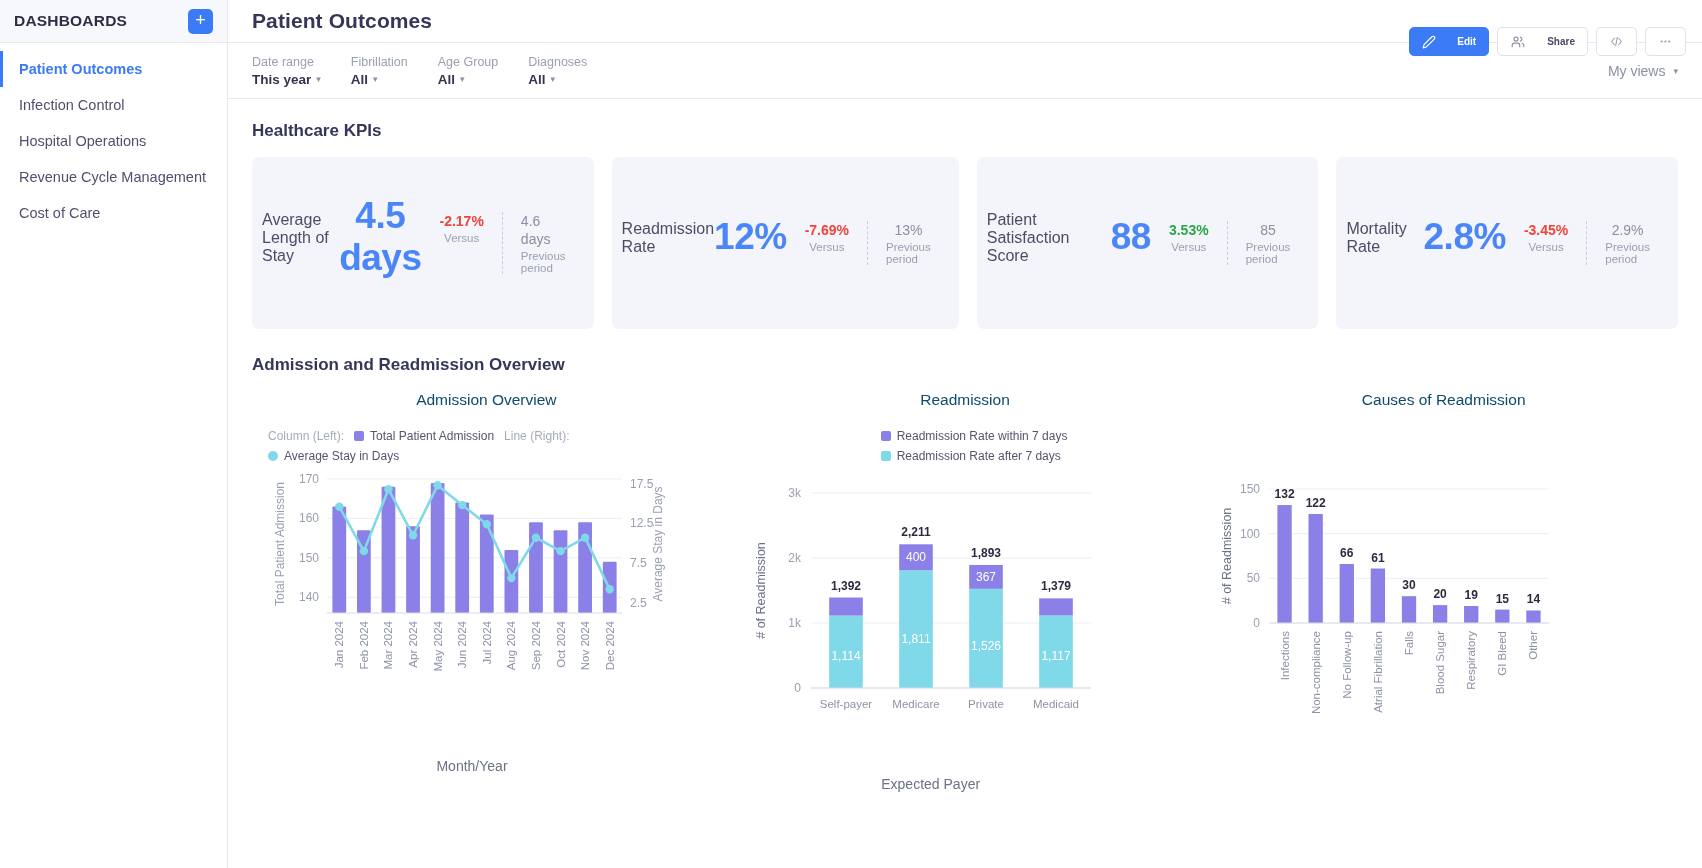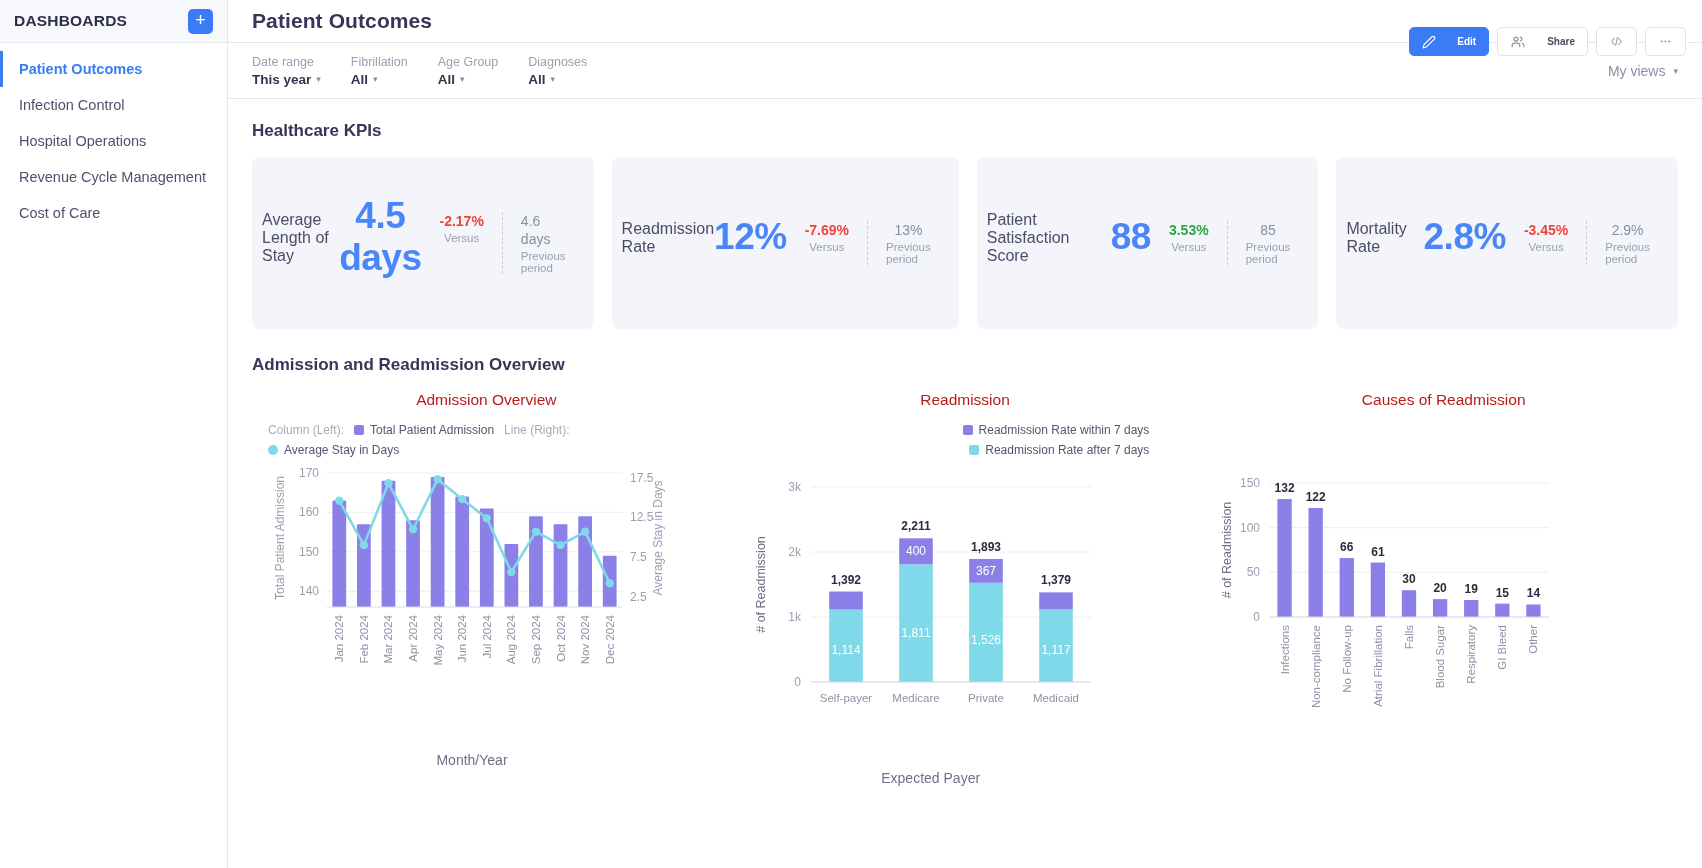--- a/index.html
+++ b/index.html
@@ -78,21 +78,21 @@
   .kpi-col + .kpi-col { border-left: 1px dashed #c8cddb; }
   .kpi-delta { font-size: 14px; font-weight: 700; line-height: 18px; }
   .kpi-delta.neg { color: #f0433a; }
   .kpi-delta.pos { color: #2aa745; }
   .kpi-prev { font-size: 14px; color: #8a90a3; line-height: 18px; }
   .kpi-sub { font-size: 11.5px; color: #9aa0b1; margin-top: 2px; }
 
   
   .charts { display: flex; gap: 10px; }
   .chart-card { flex: 1; min-width: 0; }
-  .chart-title { font-size: 15.5px; color: #b91c1c; text-align: center; margin-bottom: 14px; }
+  .chart-title { font-size: 15.5px; color: #0c4a6e; text-align: center; margin-bottom: 20px; }
   .legend { font-size: 12px; color: #55556e; display: flex; flex-wrap: wrap; align-items: center; gap: 6px 10px; }
   .legend.right { justify-content: flex-end; padding-right: 50px; }
   .legend-muted { color: #a5abbb; }
   .swatch { width: 10px; height: 10px; display: inline-block; border-radius: 2px; }
   .swatch.round { border-radius: 50%; }
   .legend-item { display: flex; align-items: center; gap: 6px; }
 
   .plot { position: relative; }
   .axis-label-x { font-size: 14px; color: #6b7186; text-align: center; margin-top: 21px; }
   .tick { font-size: 12px; fill: #9aa0b1; }
@@ -347,21 +347,21 @@
                   <text x="0" y="0" class="vlabel" text-anchor="end" transform="translate(361.7083333333333,158) rotate(-90)">Dec 2024</text>
                   <text x="0" y="0" class="tick" font-size="12.5" fill="#6b7186" text-anchor="middle" transform="translate(32,81) rotate(-90)">Total Patient Admission</text>
                   <text x="0" y="0" class="tick" font-size="12.5" fill="#6b7186" text-anchor="middle" transform="translate(410,81) rotate(-90)">Average Stay in Days</text>
                 </svg>
               <div class="axis-label-x" style="width:440px;">Month/Year</div>
             </div>
           </div>
 
           <div class="chart-card">
             <div class="chart-title">Readmission</div>
-            <div class="legend right" style="align-items:flex-start;padding-left:150px;">
+            <div class="legend right" style="flex-direction:column;align-items:flex-start;padding-left:150px;">
               <span class="legend-item">
                 <span class="swatch" style="background:#8b7fe8"></span>
                 <span>Readmission Rate within 7 days</span>
               </span>
               <span class="legend-item">
                 <span class="swatch" style="background:#7fd9e8"></span>
                 <span>Readmission Rate after 7 days</span>
               </span>
             </div>
             <div class="plot">

